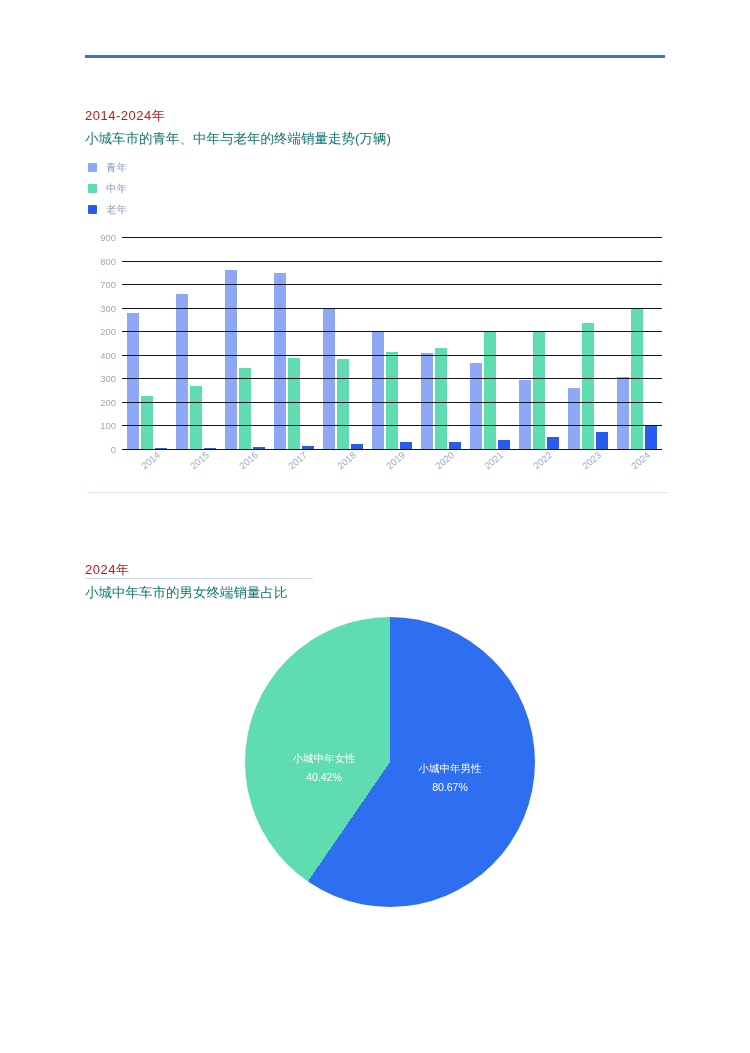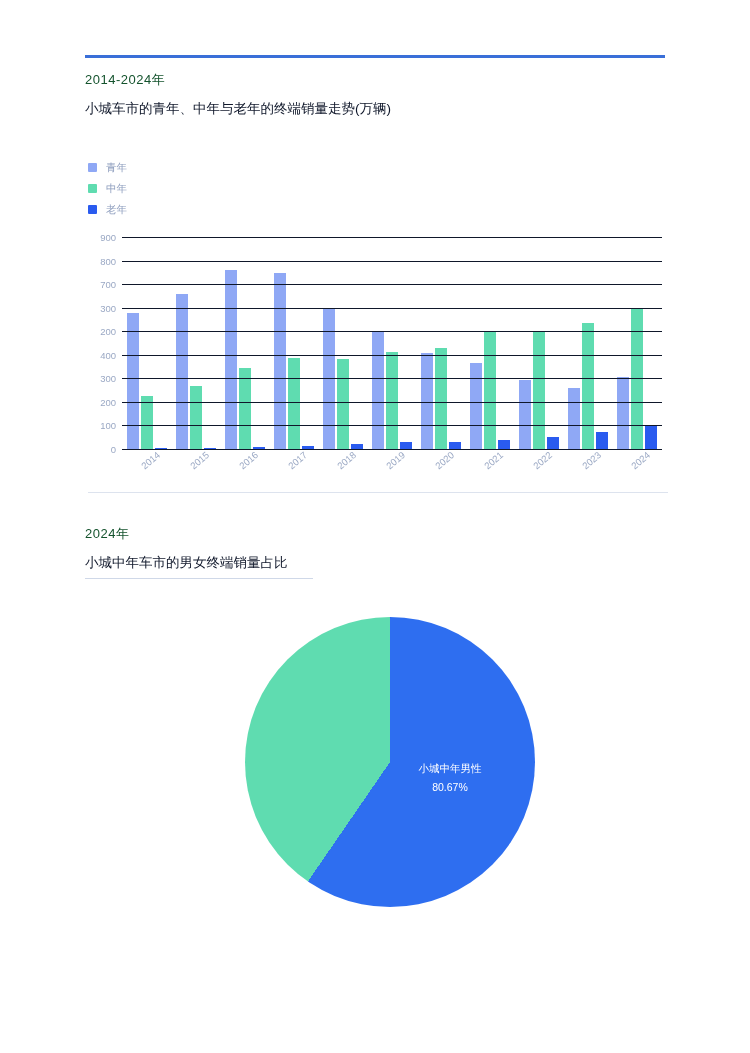--- a/index.html
+++ b/index.html
@@ -33,29 +33,30 @@
     background: #3a6fd8;
   }
   .sec1-title-wrap {
     position: absolute;
     left: 85px;
     top: 70px;
     width: 600px;
   }
   .sec-year {
     font-size: 13px;
-    color: #14532d;
+    color: #b91c1c;
     letter-spacing: 0.5px;
     line-height: 20px;
+    margin-top: 36px;
   }
   .sec-title {
     font-size: 13.5px;
-    color: #0f172a;
+    color: #0f766e;
     line-height: 22px;
-    margin-top: 8px;
+    margin-top: 2px;
   }
 
   
   .legend {
     position: absolute;
     left: 88px;
     top: 157px;
   }
   .legend-row {
     display: flex;
@@ -384,16 +385,20 @@
     <div class="sec-title">小城中年车市的男女终端销量占比</div>
   </div>
   <div class="sec2-rule"></div>
 
   <div class="pie-wrap">
     <div class="pie" id="pie" style="background: conic-gradient(rgb(46, 110, 240) 0deg, rgb(46, 110, 240) 214.49deg, rgb(95, 220, 176) 214.49deg, rgb(95, 220, 176) 360deg);"></div>
     <div class="pie-label male">
       <div>小城中年男性</div>
       <div>80.67%</div>
     </div>
+    <div class="pie-label female">
+      <div>小城中年女性</div>
+      <div>40.42%</div>
+    </div>
   </div>
 
 
 </div>
 
 </body></html>

